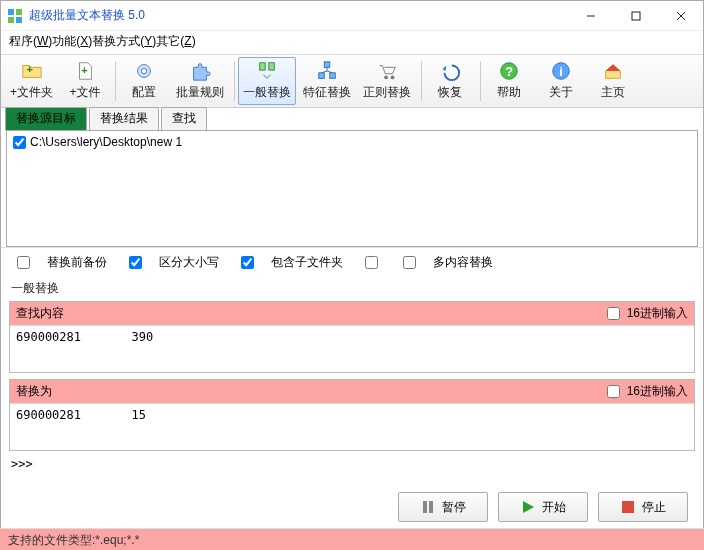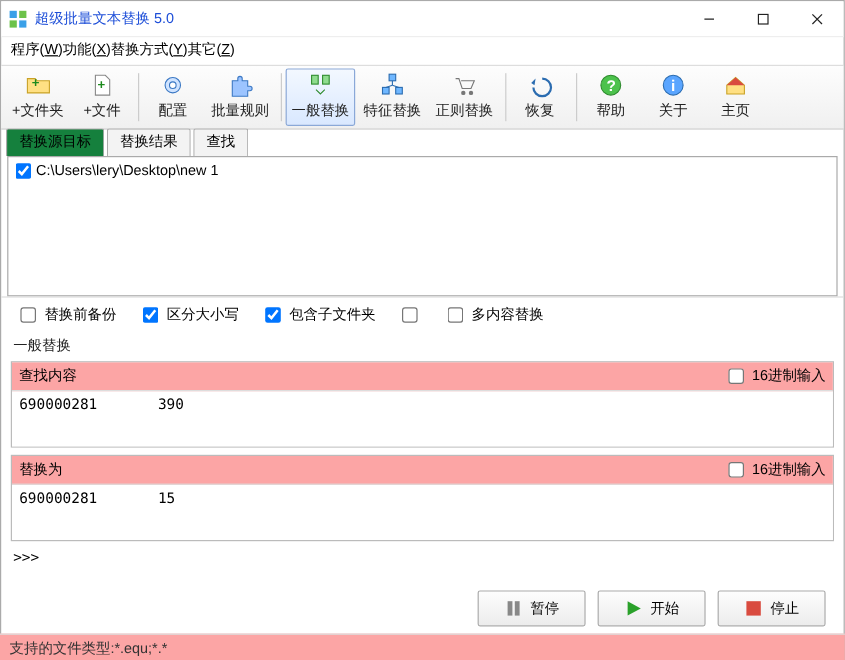--- a/index.html
+++ b/index.html
@@ -76,21 +76,21 @@
     border:1px solid #aaa; border-top:1px solid #aaa;
     height: 117px; padding:4px; overflow:auto; background:#fff;
   }
   .tabpanel .row { display:flex; align-items:flex-start; color:#000; }
   .tabpanel input[type=checkbox]{ margin:1px 4px 1px 2px; }
   
   .optsrow {
     display:flex; gap:18px; padding:5px 12px; align-items:center;
     border-top:1px solid #ddd;
   }
-  .optsrow label { display:flex; align-items:center; gap:4px; cursor:default; }
+  .optsrow label { display:flex; align-items:center; gap:14px; cursor:default; }
   
   .sectitle { padding:3px 10px 2px 10px; color:#222; }
   
   .groupbox {
     margin: 2px 8px 0 8px;
     border:1px solid #bbb;
     position:relative;
   }
   .groupbox .glegend {
     position:relative; display:flex; align-items:center;

